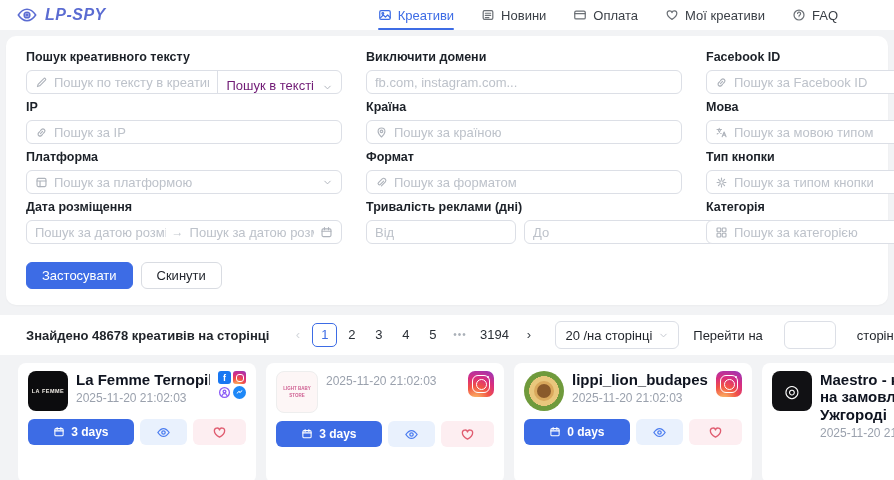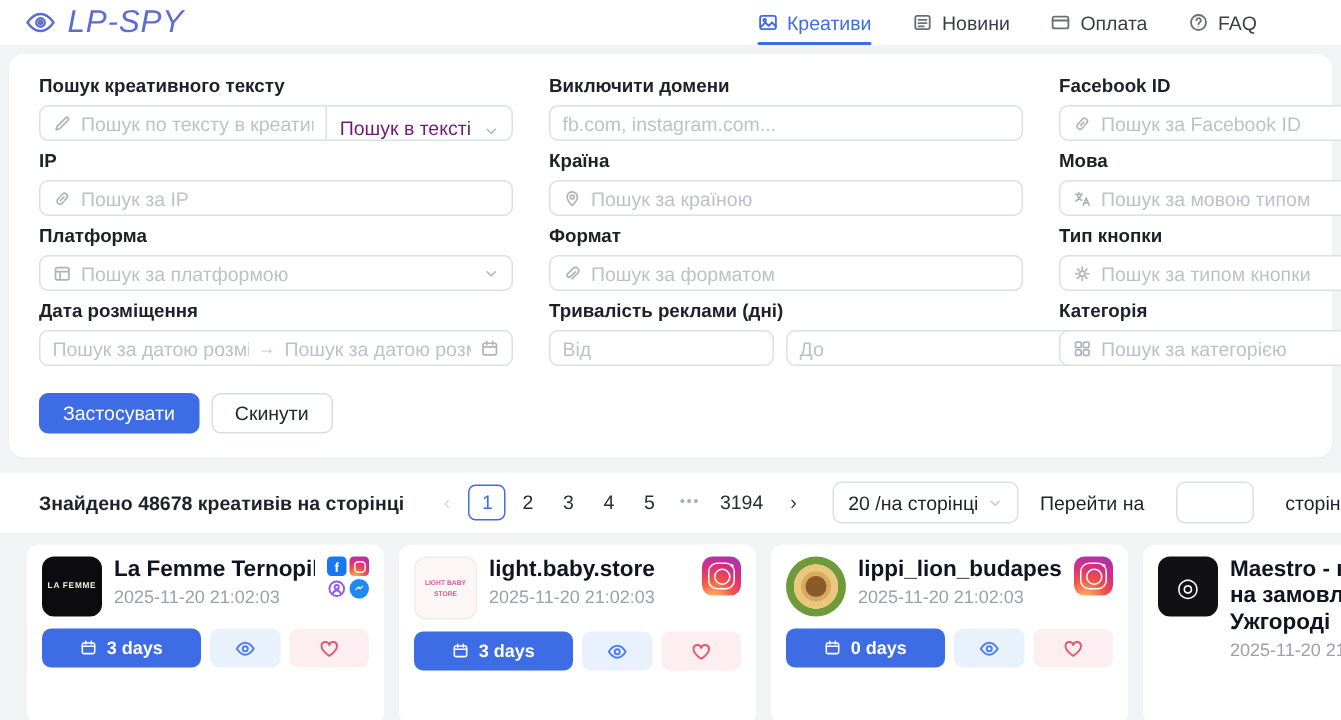--- a/index.html
+++ b/index.html
@@ -7,21 +7,21 @@
     width:894px;height:480px;overflow:hidden;position:relative;
     background:#f2f3f5;
     font-family:"Liberation Sans", sans-serif;
     -webkit-font-smoothing:antialiased;
   }
   .ic{stroke:currentColor;fill:none;stroke-width:1.4;stroke-linecap:round;stroke-linejoin:round;flex:none;display:block}
 
   
   .header{height:30px;background:#fff;display:flex;align-items:center;justify-content:space-between;padding:0 56px 0 16px}
   .logo{display:flex;align-items:center;gap:7px;color:#5b6cd2}
-  .logo-text{font-size:21px;font-weight:normal;font-style:italic;letter-spacing:.5px}
+  .logo-text{font-size:16px;font-weight:bold;font-style:italic;letter-spacing:.5px}
   .nav{display:flex;align-items:center;gap:27px;height:30px}
   .nav-item{position:relative;display:flex;align-items:center;gap:6px;height:30px;font-size:13px;color:#3a3f46;cursor:pointer}
   .nav-item .ic{width:14px;height:14px;color:#6b7076}
   .nav-item.active{color:#3d6ce5}
   .nav-item.active .ic{color:#3d6ce5}
   .nav-item.active::after{content:"";position:absolute;left:0;right:0;bottom:0;height:2px;background:#3d6ce5;border-radius:2px}
 
   
   .panel{margin:6px 6px 0;background:#fff;border-radius:10px;padding:14px 20px 16px;box-shadow:0 1px 2px rgba(0,0,0,.03)}
   .fgrid{display:grid;grid-template-columns:316px 316px 316px;column-gap:24px;row-gap:6px}
@@ -133,20 +133,28 @@
           <svg class="ic" viewBox="0 0 16 16">
             <rect x="2" y="3.5" width="12" height="9" rx="1.5"></rect>
             <path d="M2 6.5h12"></path>
           </svg>
         </span>
       <span>Оплата</span>
     </div>
     <div class="nav-item">
       <span>
           <svg class="ic" viewBox="0 0 16 16">
+            <path d="M8 13S2.5 9.8 2.5 6.1a2.8 2.8 0 015.5-.8 2.8 2.8 0 015.5.8C13.5 9.8 8 13 8 13z"></path>
+          </svg>
+        </span>
+      <span>Мої креативи</span>
+    </div>
+    <div class="nav-item">
+      <span>
+          <svg class="ic" viewBox="0 0 16 16">
             <circle cx="8" cy="8" r="5.7"></circle>
             <path d="M6.4 6.3a1.7 1.7 0 112.9 1.3c-.7.5-1.3.9-1.3 1.7"></path>
             <circle cx="8" cy="11.3" r=".4" fill="currentColor" stroke="none"></circle>
           </svg>
         </span>
       <span>FAQ</span>
     </div>
   </div>
 </div>
 
@@ -407,21 +415,20 @@
         </div>
     </div>
   </div>
 
   <div class="card">
     <div class="chead">
       <div class="avatar lightpink">
           <span>LIGHT BABY STORE</span>
         </div>
       <div class="cinfo">
-        <div class="ctitle">light.baby.store</div>
         <div class="cdate">2025-11-20 21:02:03</div>
       </div>
       <div class="plat">
         <div class="ig">
             <div class="frame"></div>
             <div class="lens"></div>
             <div class="dot"></div>
           </div>
       </div>
     </div>

